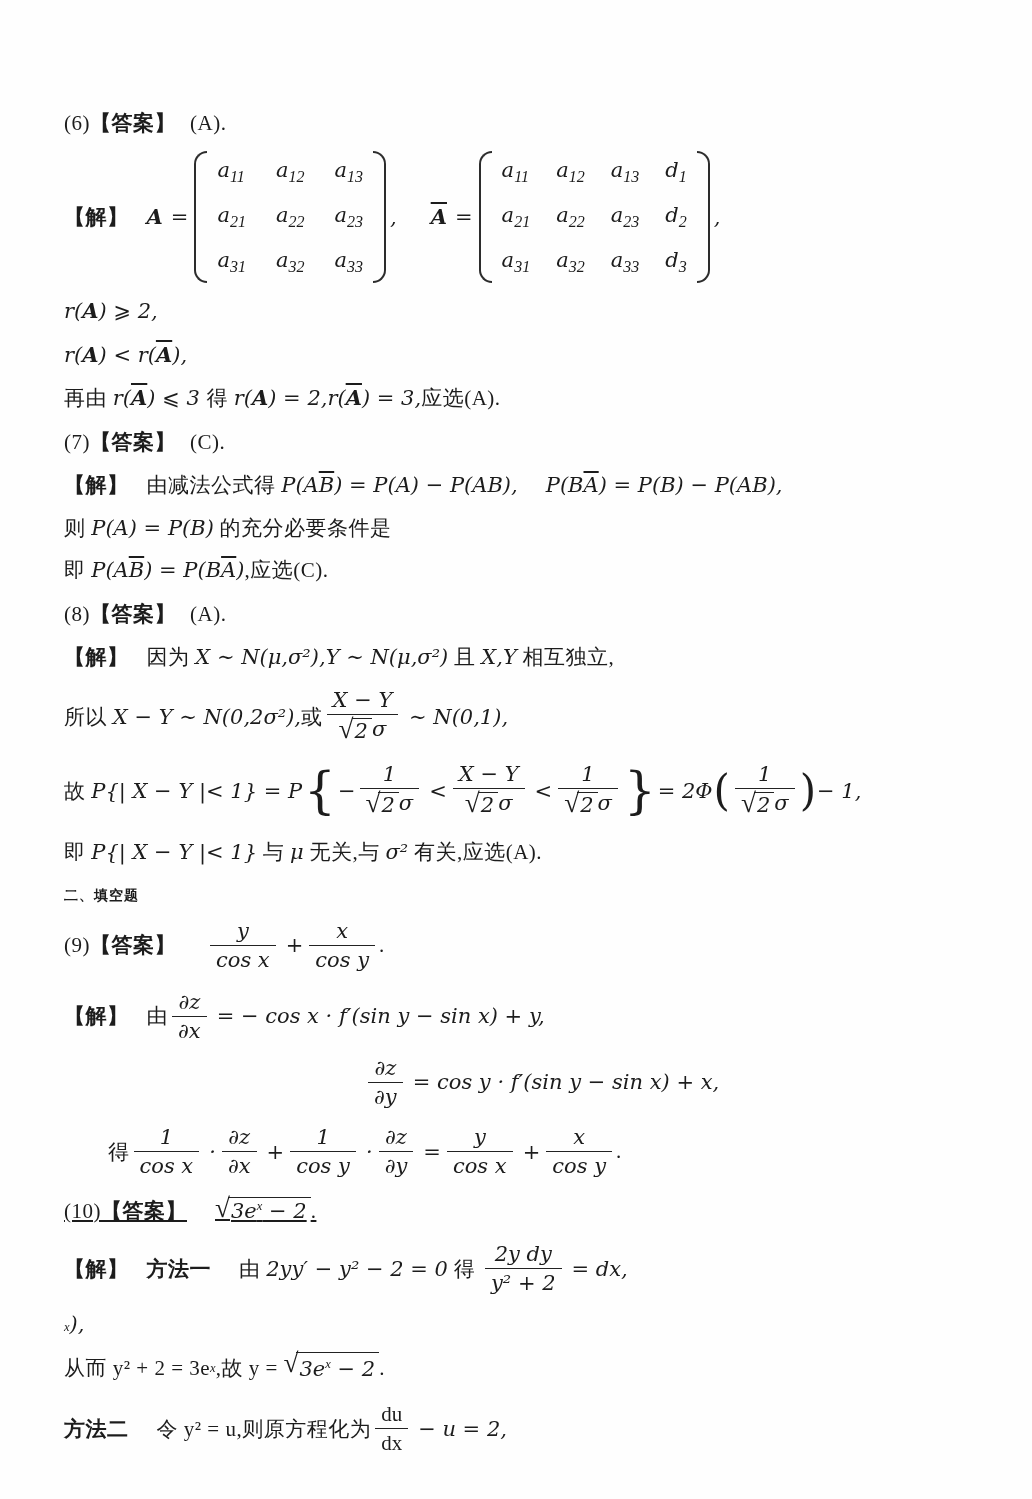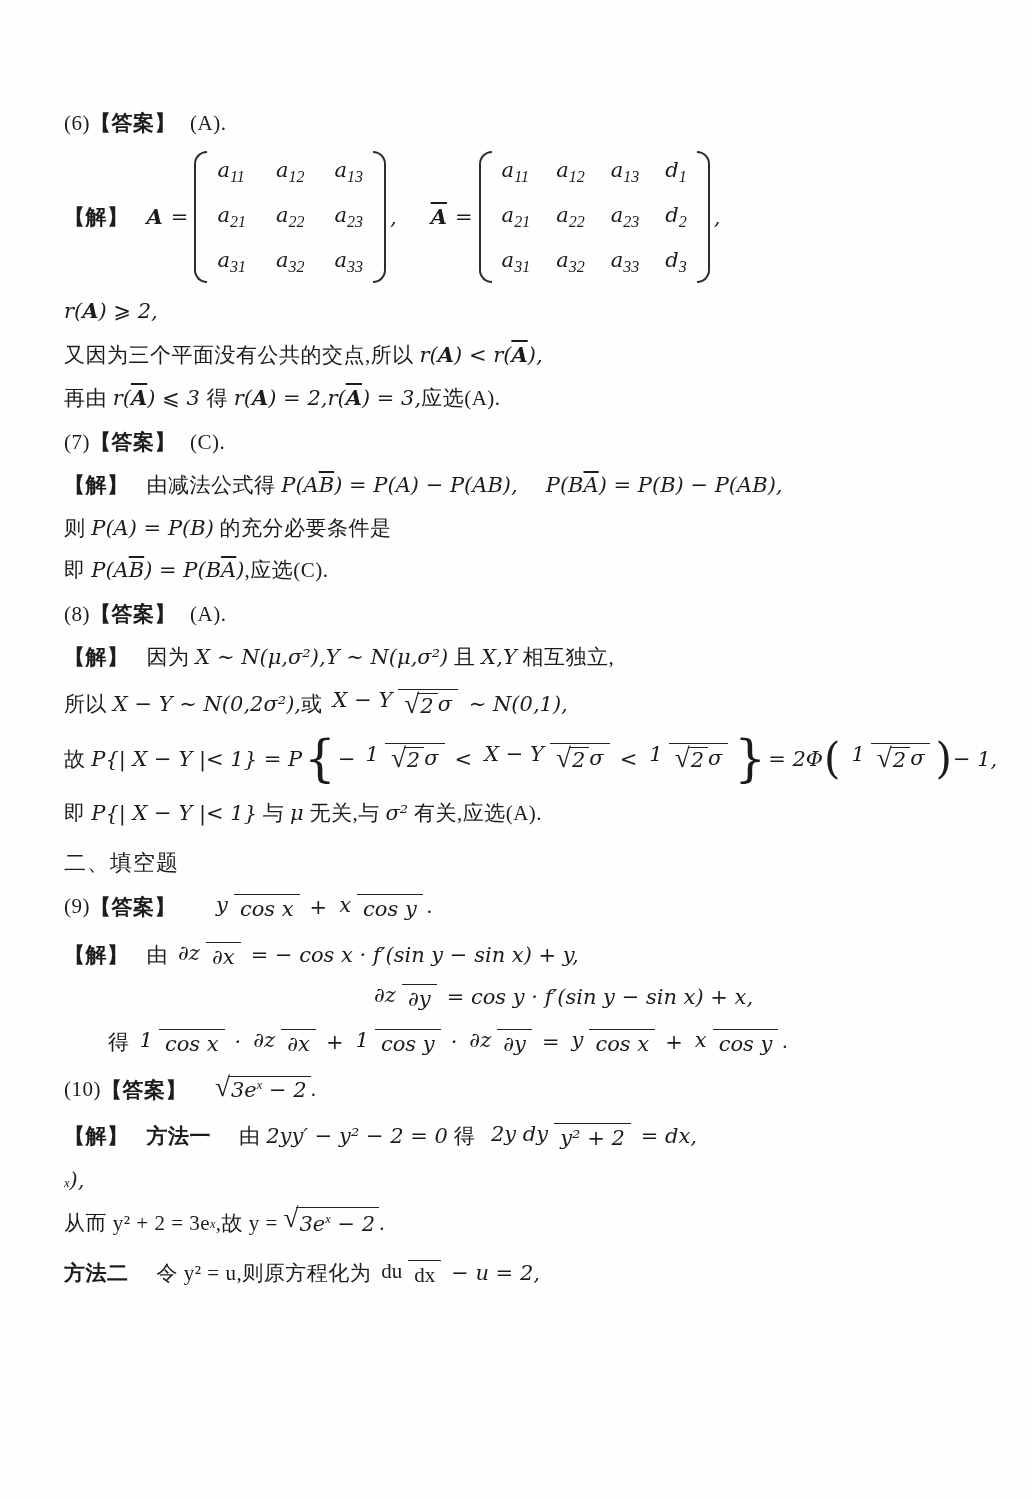--- a/index.html
+++ b/index.html
@@ -15,21 +15,21 @@
 
   .row { display:flex; align-items:center; flex-wrap:nowrap; white-space:pre; }
   .base { align-items:baseline; }
 
   .cn  { font-family:"Liberation Serif", serif; letter-spacing:0.5px; }
   .tag { font-weight:700; font-family:"Liberation Sans","DejaVu Sans",sans-serif; letter-spacing:0.5px; }
   .mi  { font-style:italic; font-family:"DejaVu Serif","DejaVu Sans",serif; }
   .mb  { font-style:italic; font-weight:700; font-family:"DejaVu Serif","DejaVu Sans",serif; }
   .bar { text-decoration:overline; }
 
-  .frac { display:inline-flex; flex-direction:row; vertical-align:middle; text-align:center; margin:0 4px; }
+  .frac { display:inline-flex; flex-direction:column; vertical-align:middle; text-align:center; margin:0 4px; }
   .frac .num { display:flex; justify-content:center; padding:0 6px 3px; line-height:1.05; }
   .frac .den { display:flex; justify-content:center; border-top:1.6px solid #222; padding:3px 6px 0; line-height:1.05; }
 
   .sqrt { display:inline-flex; align-items:flex-start; }
   .sqrt .sign { font-size:1.3em; line-height:1; margin-right:-2px; transform:translateY(-2px); }
   .sqrt .rc { border-top:1.6px solid #222; padding:1px 4px 0 3px; }
 
   .matrix { display:inline-flex; align-items:stretch; vertical-align:middle; margin:0 4px; }
   .paren { width:11px; border:2px solid #2c2c2c; }
   .paren.l { border-right:none; border-radius:16px 0 0 16px; }
@@ -37,21 +37,21 @@
   .mgrid { display:grid; gap:17px 30px; padding:7px 10px; align-content:center; }
   .c3 { grid-template-columns:repeat(3,auto); }
   .c4 { grid-template-columns:repeat(4,auto); }
   .cell sub { font-size:16px; font-style:italic; }
 
   sup.s { font-size:12.5px; font-style:italic; line-height:0; }
 
   .bb { font-size:50px; line-height:0.85; font-weight:400; font-family:"DejaVu Serif",serif; margin:0 2px; }
   .bp { font-size:42px; line-height:0.85; font-weight:400; font-family:"DejaVu Serif",serif; margin:0 1px; }
 
-  .sec-title { font-weight:400; font-family:"Liberation Sans","DejaVu Sans",sans-serif; font-size:22px; letter-spacing:1px; }
+  .sec-title { font-weight:700; font-family:"Liberation Sans","DejaVu Sans",sans-serif; font-size:14px; letter-spacing:1px; }
 
   .ml6{margin-left:6px} .ml8{margin-left:8px}
   .ml14{margin-left:14px} .ml18{margin-left:18px} .ml28{margin-left:28px} .ml34{margin-left:34px}
   .ind1{margin-left:38px} .ind2{margin-left:48px} .ind3{margin-left:56px} 
 
   .ln  { margin:11px 0; line-height:1.5; }
   .lnf { margin:15px 0; }
 </style>
 </head>
 <body>
@@ -102,21 +102,21 @@
       </span>
       <span class="paren r"></span>
     </span>
     <span class="mi">,</span>
   </div>
 
   <div class="row base ln ind2">
     <span class="mi">r(</span><span class="mb">A</span><span class="mi">) ⩾ 2,</span>
   </div>
   <div class="row base ln ind2">
-    <span class="cn">又因为三个平面没有公共的交点,所以 </span><span class="mi">r(</span><span class="mb">A</span><span class="mi">) &lt; r(</span><span class="mb bar">A</span><span class="mi">),</span>
+    <span class="mi">r(</span><span class="mb">A</span><span class="mi">) &lt; r(</span><span class="mb bar">A</span><span class="mi">),</span>
   </div>
   <div class="row base ln ind2">
     <span class="cn">再由 </span><span class="mi">r(</span><span class="mb bar">A</span><span class="mi">) ⩽ 3 </span><span class="cn">得 </span><span class="mi">r(</span><span class="mb">A</span><span class="mi">) = 2,</span><span class="mi">r(</span><span class="mb bar">A</span><span class="mi">) = 3,</span><span class="cn">应选(A).</span>
   </div>
 
   <div class="row base ln">
     <span class="cn">(7)</span><span class="tag">【答案】</span><span class="cn ml14">(C).</span>
   </div>
   <div class="row base ln ind1">
     <span class="tag">【解】</span><span class="cn ml18">由减法公式得 </span><span class="mi">P(A</span><span class="mi bar">B</span><span class="mi">) = P(A) − P(AB),</span><span class="mi ml28">P(B</span><span class="mi bar">A</span><span class="mi">) = P(B) − P(AB),</span>
@@ -201,21 +201,21 @@
     <span class="frac ml6"><span class="num mi">1</span><span class="den mi">cos y</span></span>
     <span class="mi ml6">·</span>
     <span class="frac ml6"><span class="num mi">∂z</span><span class="den mi">∂y</span></span>
     <span class="mi ml6">=</span>
     <span class="frac ml6"><span class="num mi">y</span><span class="den mi">cos x</span></span>
     <span class="mi ml6">+</span>
     <span class="frac ml6"><span class="num mi">x</span><span class="den mi">cos y</span></span>
     <span class="cn">.</span>
   </div>
 
-  <div class="row lnf" style="margin-top:20px;">
+  <div class="row lnf" style="margin-top:20px;text-decoration:underline;">
     <span class="cn">(10)</span><span class="tag">【答案】</span>
     <span class="sqrt ml28"><span class="sign">√</span><span class="rc"><i class="mi">3e</i><sup class="s">x</sup><i class="mi"> − 2</i></span></span>
     <span class="cn">.</span>
   </div>
   <div class="row lnf ind1" style="margin-top:18px;">
     <span class="tag">【解】</span><span class="tag ml18">方法一</span>
     <span class="cn ml28">由 </span><span class="mi">2yy′ − y² − 2 = 0</span><span class="cn"> 得 </span>
     <span class="frac"><span class="num mi">2y dy</span><span class="den mi">y² + 2</span></span>
     <span class="mi ml6">= dx,</span>
   </div>

